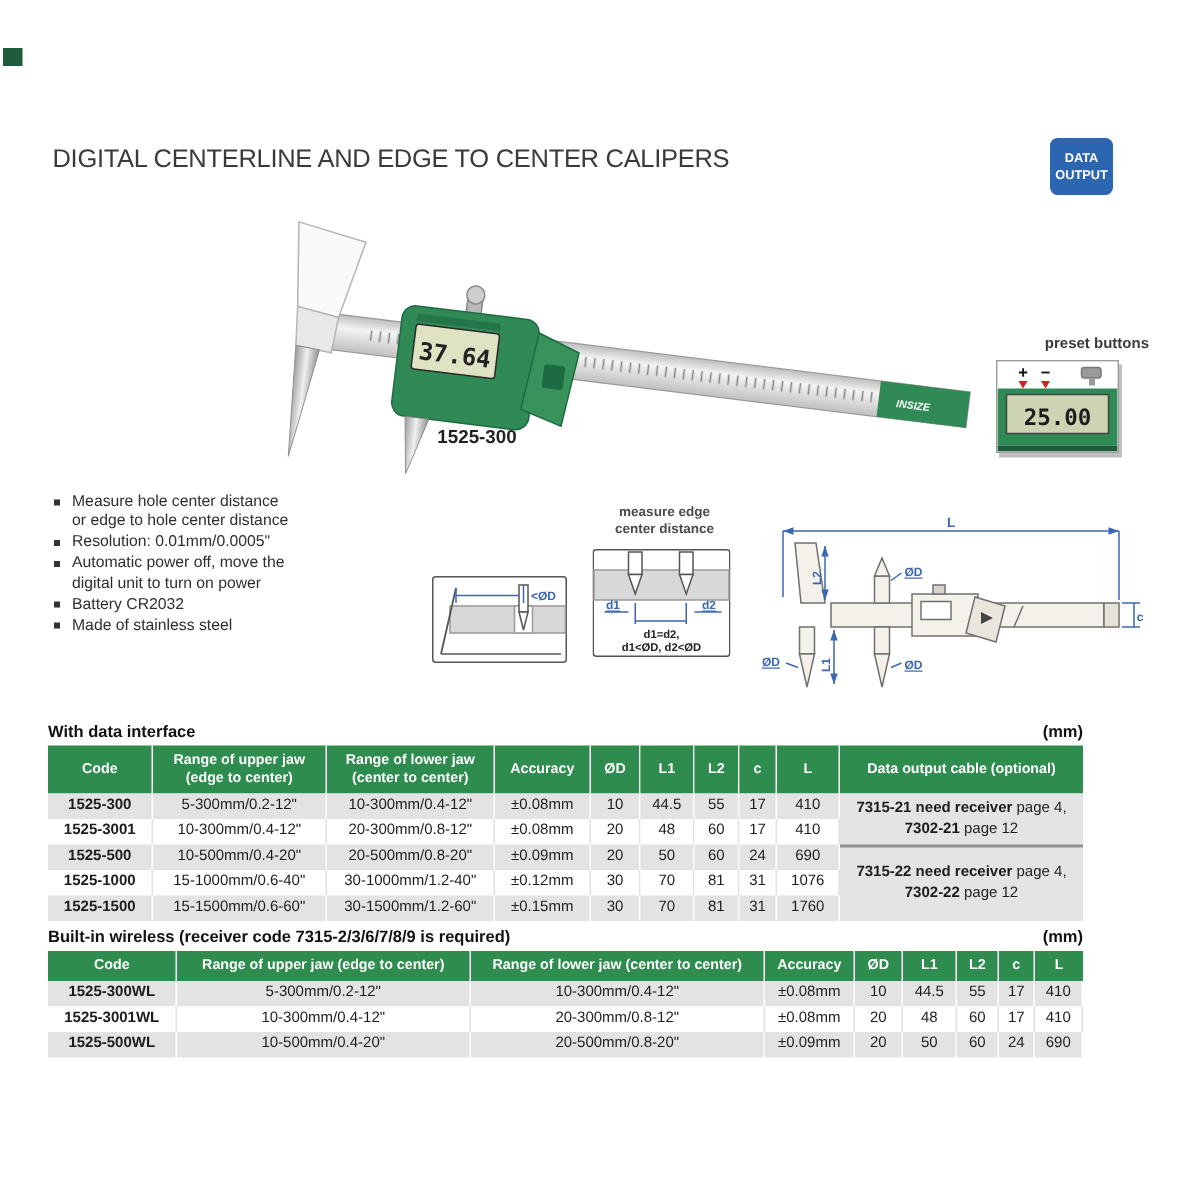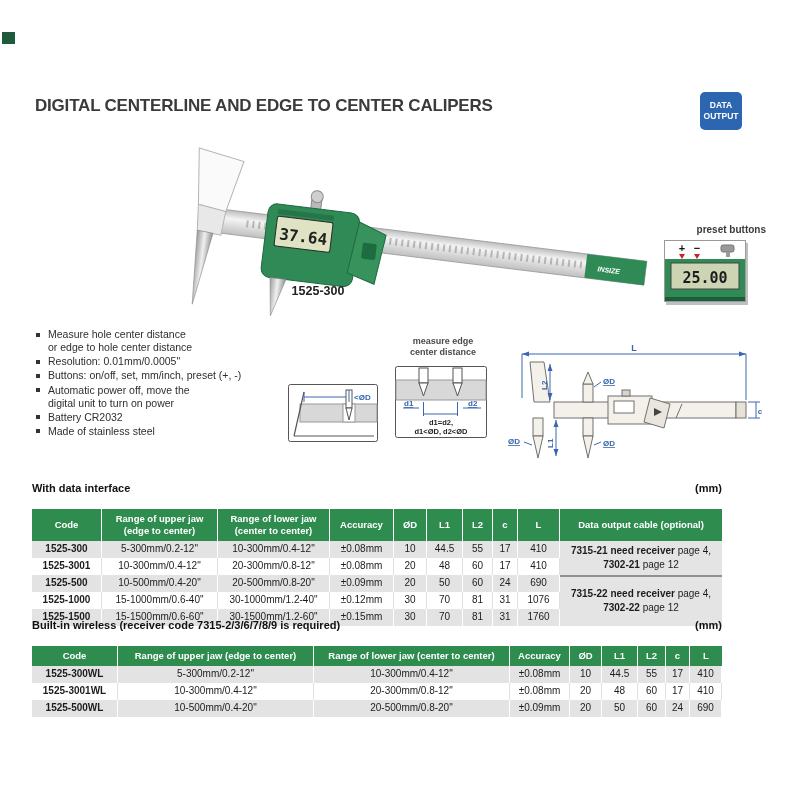--- a/index.html
+++ b/index.html
@@ -1,34 +1,34 @@
 <!DOCTYPE html>
 <html><head>
 <meta charset="utf-8">
 <style>
   html,body{margin:0;padding:0;background:#fff;font-family:"Liberation Sans",sans-serif;}
   .page{position:relative;width:800px;height:800px;background:#fff;overflow:hidden;}
   .corner-square{position:absolute;left:2px;top:32px;width:13px;height:12px;background:#1e5b3c;}
-  .page-title{position:absolute;left:35px;top:96px;font-size:17px;font-weight:bold;color:#3a3a3a;letter-spacing:-0.2px;}
+  .page-title{position:absolute;left:35px;top:96px;font-size:17px;font-weight:normal;color:#3a3a3a;letter-spacing:-0.2px;}
   .data-badge{position:absolute;left:700px;top:92px;width:42px;height:38px;border-radius:5px;background:#2c66b0;color:#fff;
     display:flex;flex-direction:column;align-items:center;justify-content:center;font-size:8.5px;font-weight:bold;line-height:1.3;}
   .model-label{position:absolute;left:258px;top:284px;width:120px;text-align:center;font-size:12.5px;font-weight:bold;color:#222;}
   .preset-label{position:absolute;left:648px;top:224px;width:118px;text-align:right;font-size:10px;font-weight:bold;color:#3a3a3a;}
   .preset-box{position:absolute;left:664px;top:240px;width:80px;height:60px;border:1px solid #9a9a9a;box-shadow:2px 3px 0 rgba(0,0,0,0.25);background:#fff;}
   .features{position:absolute;left:35px;top:328px;width:254px;margin:0;padding:0;list-style:none;}
   .features li{position:relative;padding-left:13px;margin-bottom:1px;font-size:10.5px;line-height:1.25;color:#2e2e2e;white-space:pre-line;}
   .features li::before{content:"";position:absolute;left:1px;top:4.5px;width:4px;height:4px;background:#333;}
   .diag-title{position:absolute;text-align:center;font-size:9px;font-weight:bold;color:#4a4a4a;line-height:1.25;white-space:pre-line;}
   .diagA-title{left:279px;top:352px;width:115px;}
   .diagB-title{left:392px;top:336px;width:102px;}
   .abs{position:absolute;}
   .caption-row{display:flex;justify-content:space-between;width:690px;font-size:11px;font-weight:bold;color:#111;}
   .tblock1{position:absolute;left:32px;top:482px;}
   .tblock2{position:absolute;left:32px;top:619px;}
-  table{border-collapse:separate;border-spacing:0;table-layout:fixed;width:690px;margin-top:15px;}
+  table{border-collapse:separate;border-spacing:0;table-layout:fixed;width:690px;margin-top:3px;}
   th{background:#2f8c4f;color:#fff;font-size:9.5px;font-weight:bold;white-space:pre-line;line-height:1.25;padding:4px 1px;
      border-right:1px solid #fff;text-align:center;vertical-align:middle;}
   th:last-child{border-right:none;}
   #table2-el th{white-space:nowrap;overflow:hidden;padding:4px 1px;}
   td{font-size:10px;color:#1c1c1c;text-align:center;padding:2.5px 1px;line-height:1.2;border-right:1px solid #fff;vertical-align:middle;}
   tr.row-gray td{background:#e3e3e3;}
   tr.row-white td{background:#fff;border-right-color:#e0e0e0;}
   td.code{font-weight:bold;}
   table tr td.cable{background:#e4e4e4;border-right:none;font-size:10px;line-height:1.4;}
   table tr td.cable-sep{border-top:2px solid #909090;}
@@ -107,21 +107,20 @@
       <rect x="6" y="22" width="68" height="26" fill="#cdd4b4" stroke="#444"></rect>
       <text x="40" y="42" class="lcd-txt" font-size="15" font-weight="bold" fill="#1c1c1c" text-anchor="middle">25.00</text>
       <rect x="0" y="56" width="80" height="4" fill="#1d5c3a"></rect>
     </svg>
   </div>
 
   <ul class="features">
       <li>Measure hole center distance
 or edge to hole center distance</li>
       <li>Resolution: 0.01mm/0.0005"</li>
-      <li>Buttons: on/off, set, mm/inch, preset (+, -)</li>
       <li>Automatic power off, move the
 digital unit to turn on power</li>
       <li>Battery CR2032</li>
       <li>Made of stainless steel</li>
     </ul>
 
   <svg class="abs" style="left:288px;top:384px;" width="90" height="58" viewBox="0 0 90 58">
     <rect x="0.5" y="0.5" width="89" height="57" rx="2" fill="#ffffff" stroke="#555"></rect>
     <rect x="12" y="20" width="77" height="18" fill="#d8d8d8" stroke="#999"></rect>
     <line x1="6" y1="52" x2="16" y2="8" stroke="#555" stroke-width="1.2"></line>

